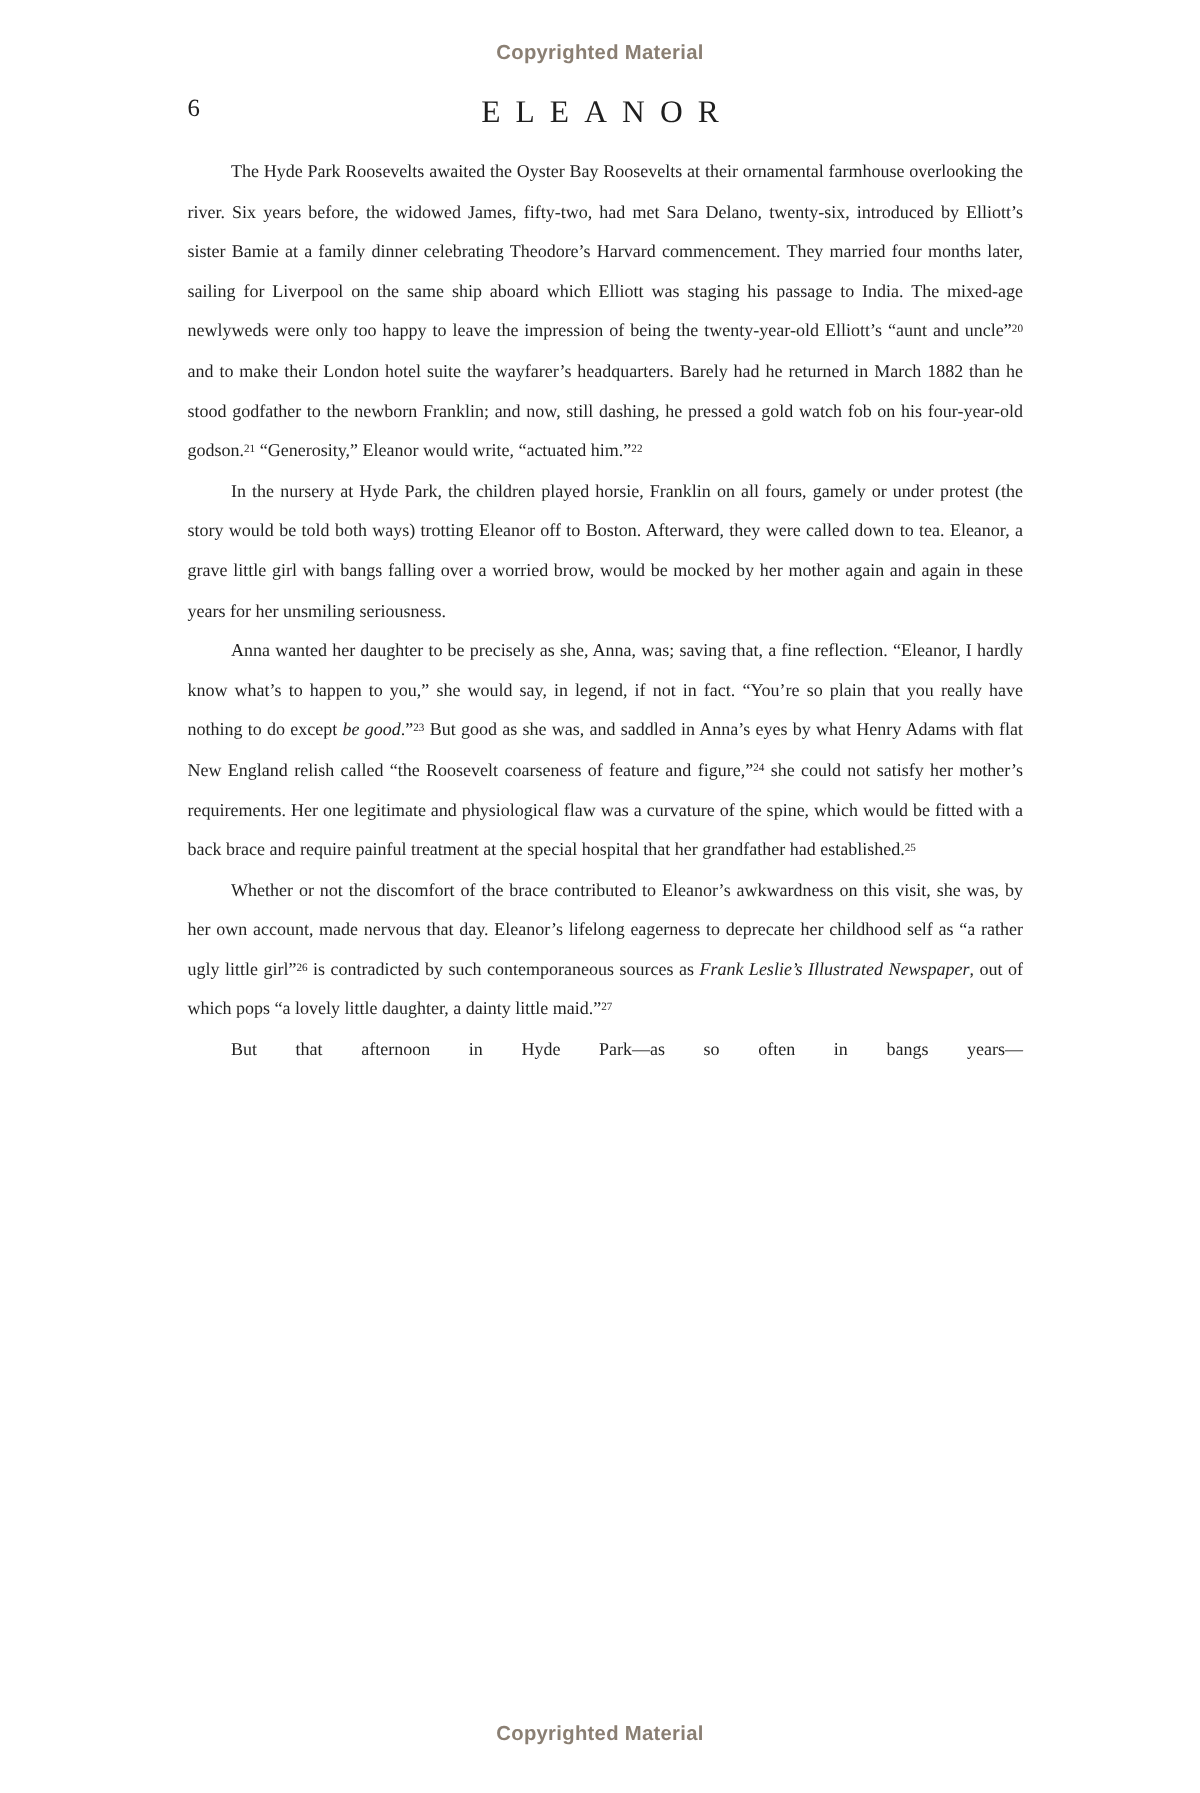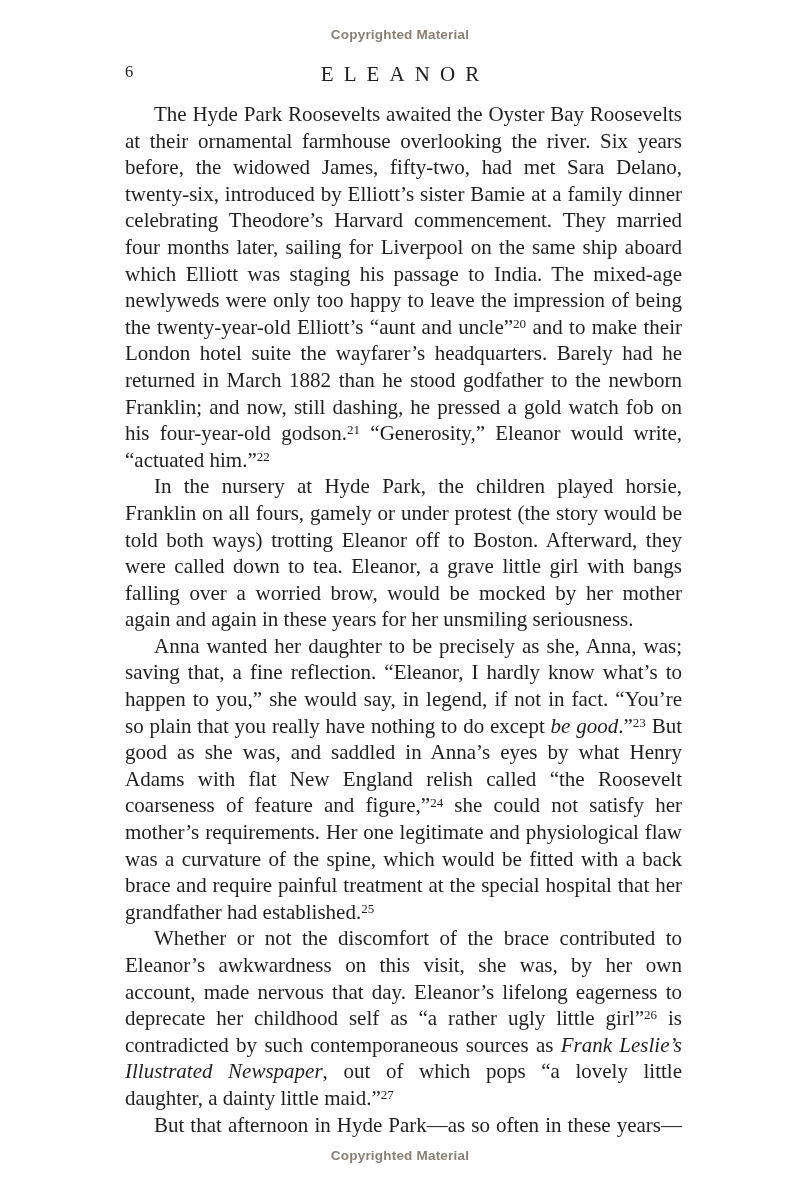--- a/index.html
+++ b/index.html
@@ -44,21 +44,21 @@
   .running-title {
     letter-spacing: 0.48em;
     margin-left: 0.48em; 
     font-size: 21px;
   }
   .body-text {
     position: absolute;
     top: 101px;
     left: 125px;
     width: 557px;
-    font-size: 21px;
+    font-size: 12px;
     line-height: 26.6px;
     text-align: justify;
   }
   .body-text p { text-indent: 29px; margin: 0; }
   .body-text p.justify-last { text-align-last: justify; }
   .body-text sup {
     font-size: 0.62em;
     line-height: 0;
     vertical-align: baseline;
     position: relative;
@@ -76,18 +76,18 @@
   <div class="page-header">
     <span class="page-number">6</span>
     <span class="running-title">ELEANOR</span>
   </div>
 
   <div class="body-text">
       <p><span>The Hyde Park Roosevelts awaited the Oyster Bay Roosevelts at their ornamental farmhouse overlooking the river. Six years before, the widowed James, fifty-two, had met Sara Delano, twenty-six, introduced by Elliott’s sister Bamie at a family dinner celebrating Theodore’s Harvard commencement. They married four months later, sailing for Liverpool on the same ship aboard which Elliott was staging his passage to India. The mixed-age newlyweds were only too happy to leave the impression of being the twenty-year-old Elliott’s “aunt and uncle”</span><sup>20</sup><span> and to make their London hotel suite the wayfarer’s headquarters. Barely had he returned in March 1882 than he stood godfather to the newborn Franklin; and now, still dashing, he pressed a gold watch fob on his four-year-old godson.</span><sup>21</sup><span> “Generosity,” Eleanor would write, “actuated him.”</span><sup>22</sup></p>
       <p><span>In the nursery at Hyde Park, the children played horsie, Franklin on all fours, gamely or under protest (the story would be told both ways) trotting Eleanor off to Boston. Afterward, they were called down to tea. Eleanor, a grave little girl with bangs falling over a worried brow, would be mocked by her mother again and again in these years for her unsmiling seriousness.</span></p>
       <p><span>Anna wanted her daughter to be precisely as she, Anna, was; saving that, a fine reflection. “Eleanor, I hardly know what’s to happen to you,” she would say, in legend, if not in fact. “You’re so plain that you really have nothing to do except </span><em>be good</em><span>.”</span><sup>23</sup><span> But good as she was, and saddled in Anna’s eyes by what Henry Adams with flat New England relish called “the Roosevelt coarseness of feature and figure,”</span><sup>24</sup><span> she could not satisfy her mother’s requirements. Her one legitimate and physiological flaw was a curvature of the spine, which would be fitted with a back brace and require painful treatment at the special hospital that her grandfather had established.</span><sup>25</sup></p>
       <p><span>Whether or not the discomfort of the brace contributed to Eleanor’s awkwardness on this visit, she was, by her own account, made nervous that day. Eleanor’s lifelong eagerness to deprecate her childhood self as “a rather ugly little girl”</span><sup>26</sup><span> is contradicted by such contemporaneous sources as </span><em>Frank Leslie’s Illustrated Newspaper</em><span>, out of which pops “a lovely little daughter, a dainty little maid.”</span><sup>27</sup></p>
-      <p class="justify-last"><span>But that afternoon in Hyde Park—as so often in these years—</span></p>
+      <p class="justify-last"><span>But that afternoon in Hyde Park—as so often in bangs years—</span></p>
     </div>
 
   <div class="notice bottom">Copyrighted Material</div>
 
 </div>
 
 </body></html>

